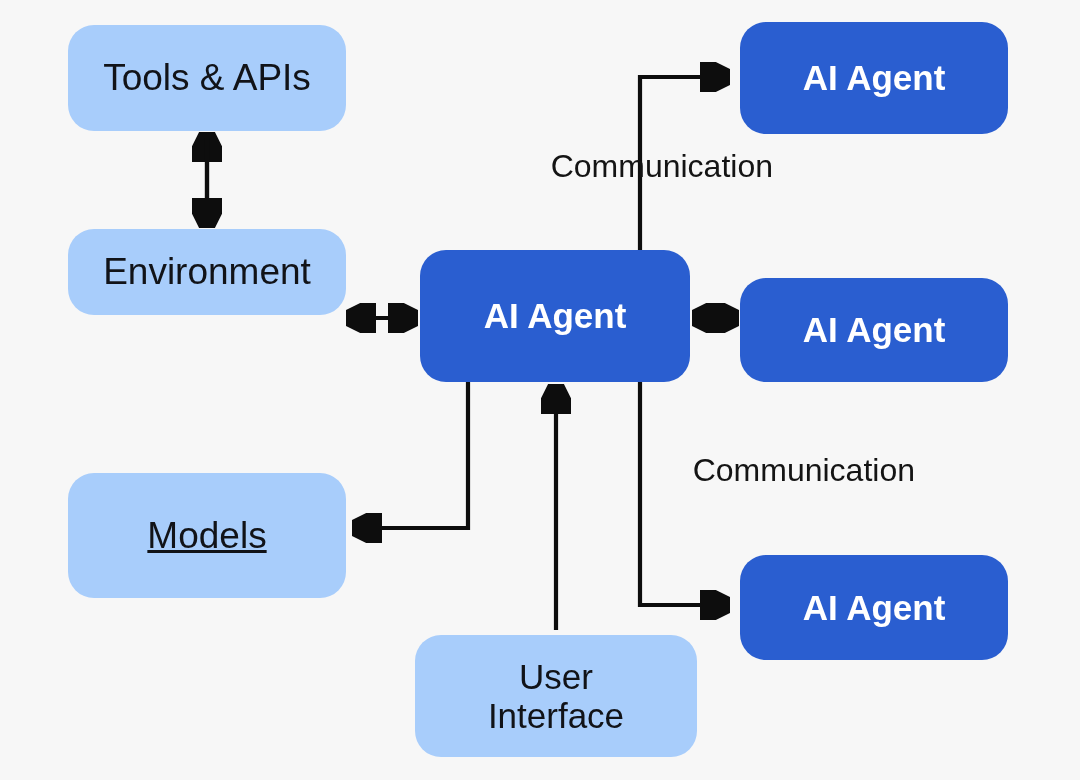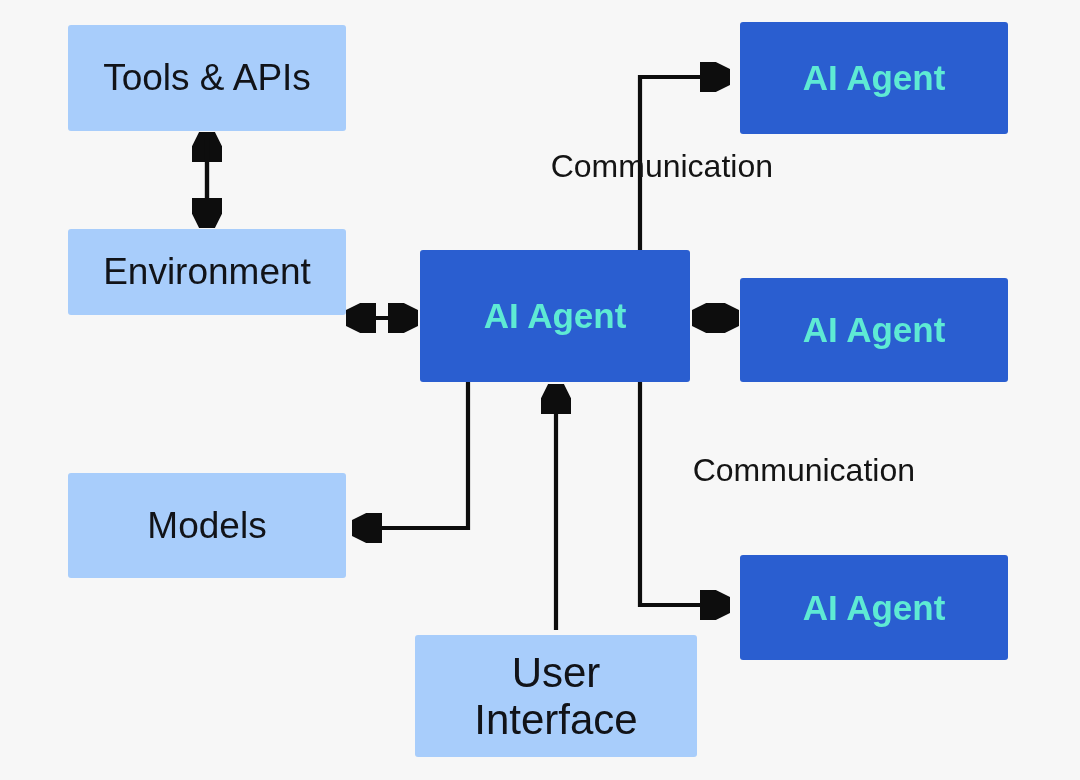--- a/index.html
+++ b/index.html
@@ -16,32 +16,32 @@
     overflow: hidden;
     font-family: "Liberation Sans", sans-serif;
   }
   .node {
     position: absolute;
     display: flex;
     align-items: center;
     justify-content: center;
     text-align: center;
     box-sizing: border-box;
-    border-radius: 3px;
+    border-radius: 26px;
     line-height: 1.12;
     z-index: 3;
   }
   .node.light {
     background: #a8cdfb;
     color: #111318;
     font-weight: 400;
   }
   .node.dark {
     background: #2a5ed0;
-    color: #5eead4;
+    color: #ffffff;
     font-weight: 700;
   }
   .node-label {
     display: block;
     white-space: pre-line;
     padding: 0 6px;
   }
   .caption {
     position: absolute;
     color: #141414;
@@ -112,25 +112,25 @@
   </svg>
 
   <div class="node light" style="left:68px; top:25px; width:278px; height:106px; font-size:37px;">
     <span class="node-label">Tools &amp; APIs</span>
   </div>
 
   <div class="node light" style="left:68px; top:229px; width:278px; height:86px; font-size:37px;">
     <span class="node-label">Environment</span>
   </div>
 
-  <div class="node light" style="left:68px; top:473px; width:278px; height:105px; font-size:37px;">
+  <div class="node light" style="left:68px; top:473px; width:278px; height:125px; font-size:37px;text-decoration:underline;">
     <span class="node-label">Models</span>
   </div>
 
-  <div class="node light" style="left:415px; top:635px; width:282px; height:122px; font-size:42px;">
+  <div class="node light" style="left:415px; top:635px; width:282px; height:122px; font-size:35px;">
     <span class="node-label">User
 Interface</span>
   </div>
 
   <div class="node dark" style="left:420px; top:250px; width:270px; height:132px; font-size:35px;">
     <span class="node-label">AI Agent</span>
   </div>
 
   <div class="node dark" style="left:740px; top:22px; width:268px; height:112px; font-size:35px;">
     <span class="node-label">AI Agent</span>

